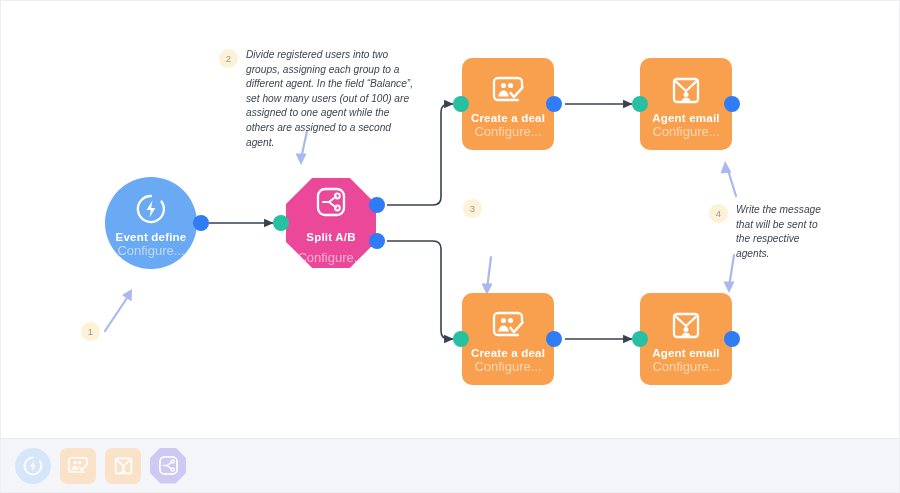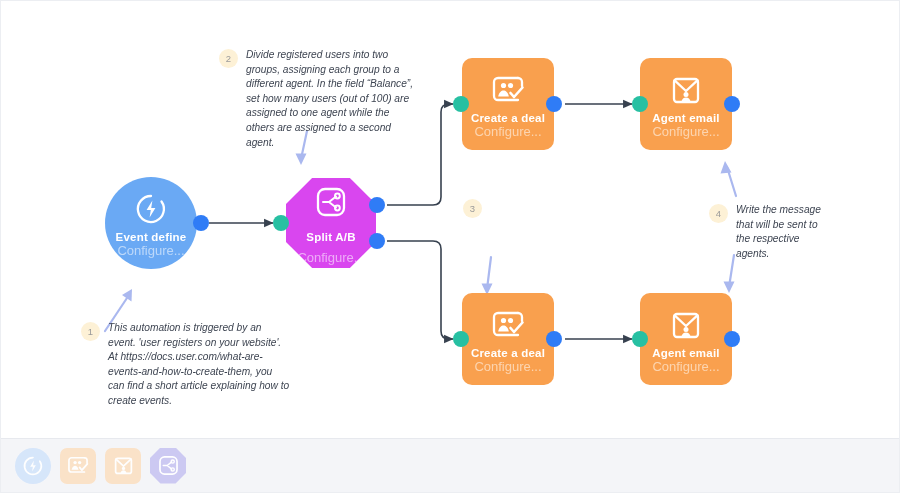--- a/index.html
+++ b/index.html
@@ -47,21 +47,21 @@
     font-size:13px;line-height:13px;text-align:center;
     color:rgba(255,255,255,.55);
   }
 
   .node-circle{
     width:92px;height:92px;border-radius:50%;
     background:#6aa9f4;
   }
   .node-octa{
     width:90px;height:90px;
-    background:#d946ef;
+    background:#ec4899;
     clip-path:polygon(29% 0,71% 0,100% 29%,100% 71%,71% 100%,29% 100%,0 71%,0 29%);
     gap:7px;
   }
   .node-rect{
     width:92px;height:92px;border-radius:10px;
     background:#f9a04e;
   }
 
   
   .port{
@@ -234,21 +234,20 @@
         </svg>
       </div>
       <div class="n-title">Agent email</div>
       <div class="n-sub">Configure...</div>
     </div>
     <div class="port port-in" style="left:631px;top:330px;"></div>
     <div class="port port-out" style="left:723px;top:330px;"></div>
 
     <div class="anno" style="left:80px;top:320px;width:210px;">
       <div class="badge">1</div>
-      <div class="atext">This automation is triggered by an event. 'user registers on your website'. At  https://docs.user.com/what-are-events-and-how-to-create-them, you can find a short article explaining how to create events.</div>
     </div>
 
     <div class="anno" style="left:218px;top:47px;width:195px;">
       <div class="badge">2</div>
       <div class="atext">Divide registered users into two groups, assigning each group to a different agent. In the field “Balance”, set how many users (out of 100) are assigned to one agent while the others are assigned to a second agent.</div>
     </div>
 
     <div class="anno" style="left:462px;top:197px;width:216px;">
       <div class="badge">3</div>
     </div>

